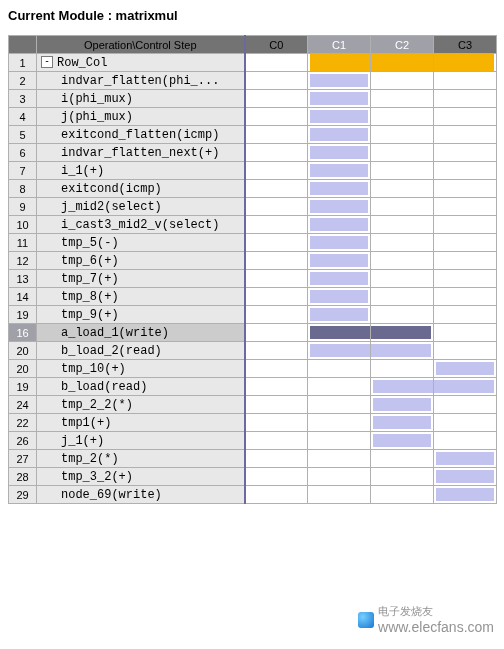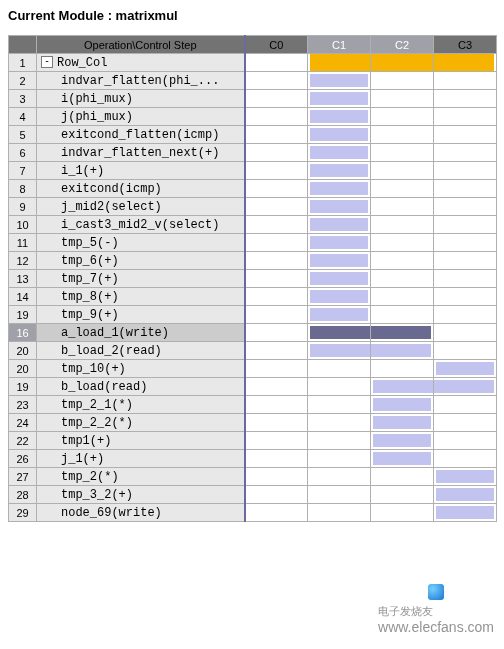--- a/index.html
+++ b/index.html
@@ -72,21 +72,20 @@
     background:#c3c3f0;
   }
   .bar.header { background:#f6b400; top:0; bottom:0; }
   .bar.sel { background:#6a6a90; }
   .watermark {
     position: fixed;
     right: 10px; bottom: 14px;
     font-size: 11px; color:#888;
     display:flex; align-items:center; gap:4px;
     opacity:0.9;
-    flex-direction:column;
   }
   .watermark .logo {
     width:16px;height:16px;border-radius:3px;
     background: radial-gradient(circle at 30% 30%, #6cf, #06c);
   }
   
   td.step.first, th.step-h.first { border-left: 2px solid #6a6aa0; }
 </style>
 </head>
 <body>
@@ -308,30 +307,20 @@
         <td class="step first"></td>
         <td class="step"></td>
         <td class="step">
           <div class="bar" style="left: 2px; right: -1px;"></div>
         </td>
         <td class="step">
           <div class="bar" style="left: -1px; right: 2px;"></div>
         </td>
       </tr>
       <tr>
-        <td class="num">23</td>
-        <td class="op"><span class="indent"></span><span>tmp_2_1(*)</span></td>
-        <td class="step first"></td>
-        <td class="step"></td>
-        <td class="step">
-          <div class="bar" style="left: 2px; right: 2px;"></div>
-        </td>
-        <td class="step"></td>
-      </tr>
-      <tr>
         <td class="num">24</td>
         <td class="op"><span class="indent"></span><span>tmp_2_2(*)</span></td>
         <td class="step first"></td>
         <td class="step"></td>
         <td class="step">
           <div class="bar" style="left: 2px; right: 2px;"></div>
         </td>
         <td class="step"></td>
       </tr>
       <tr>

